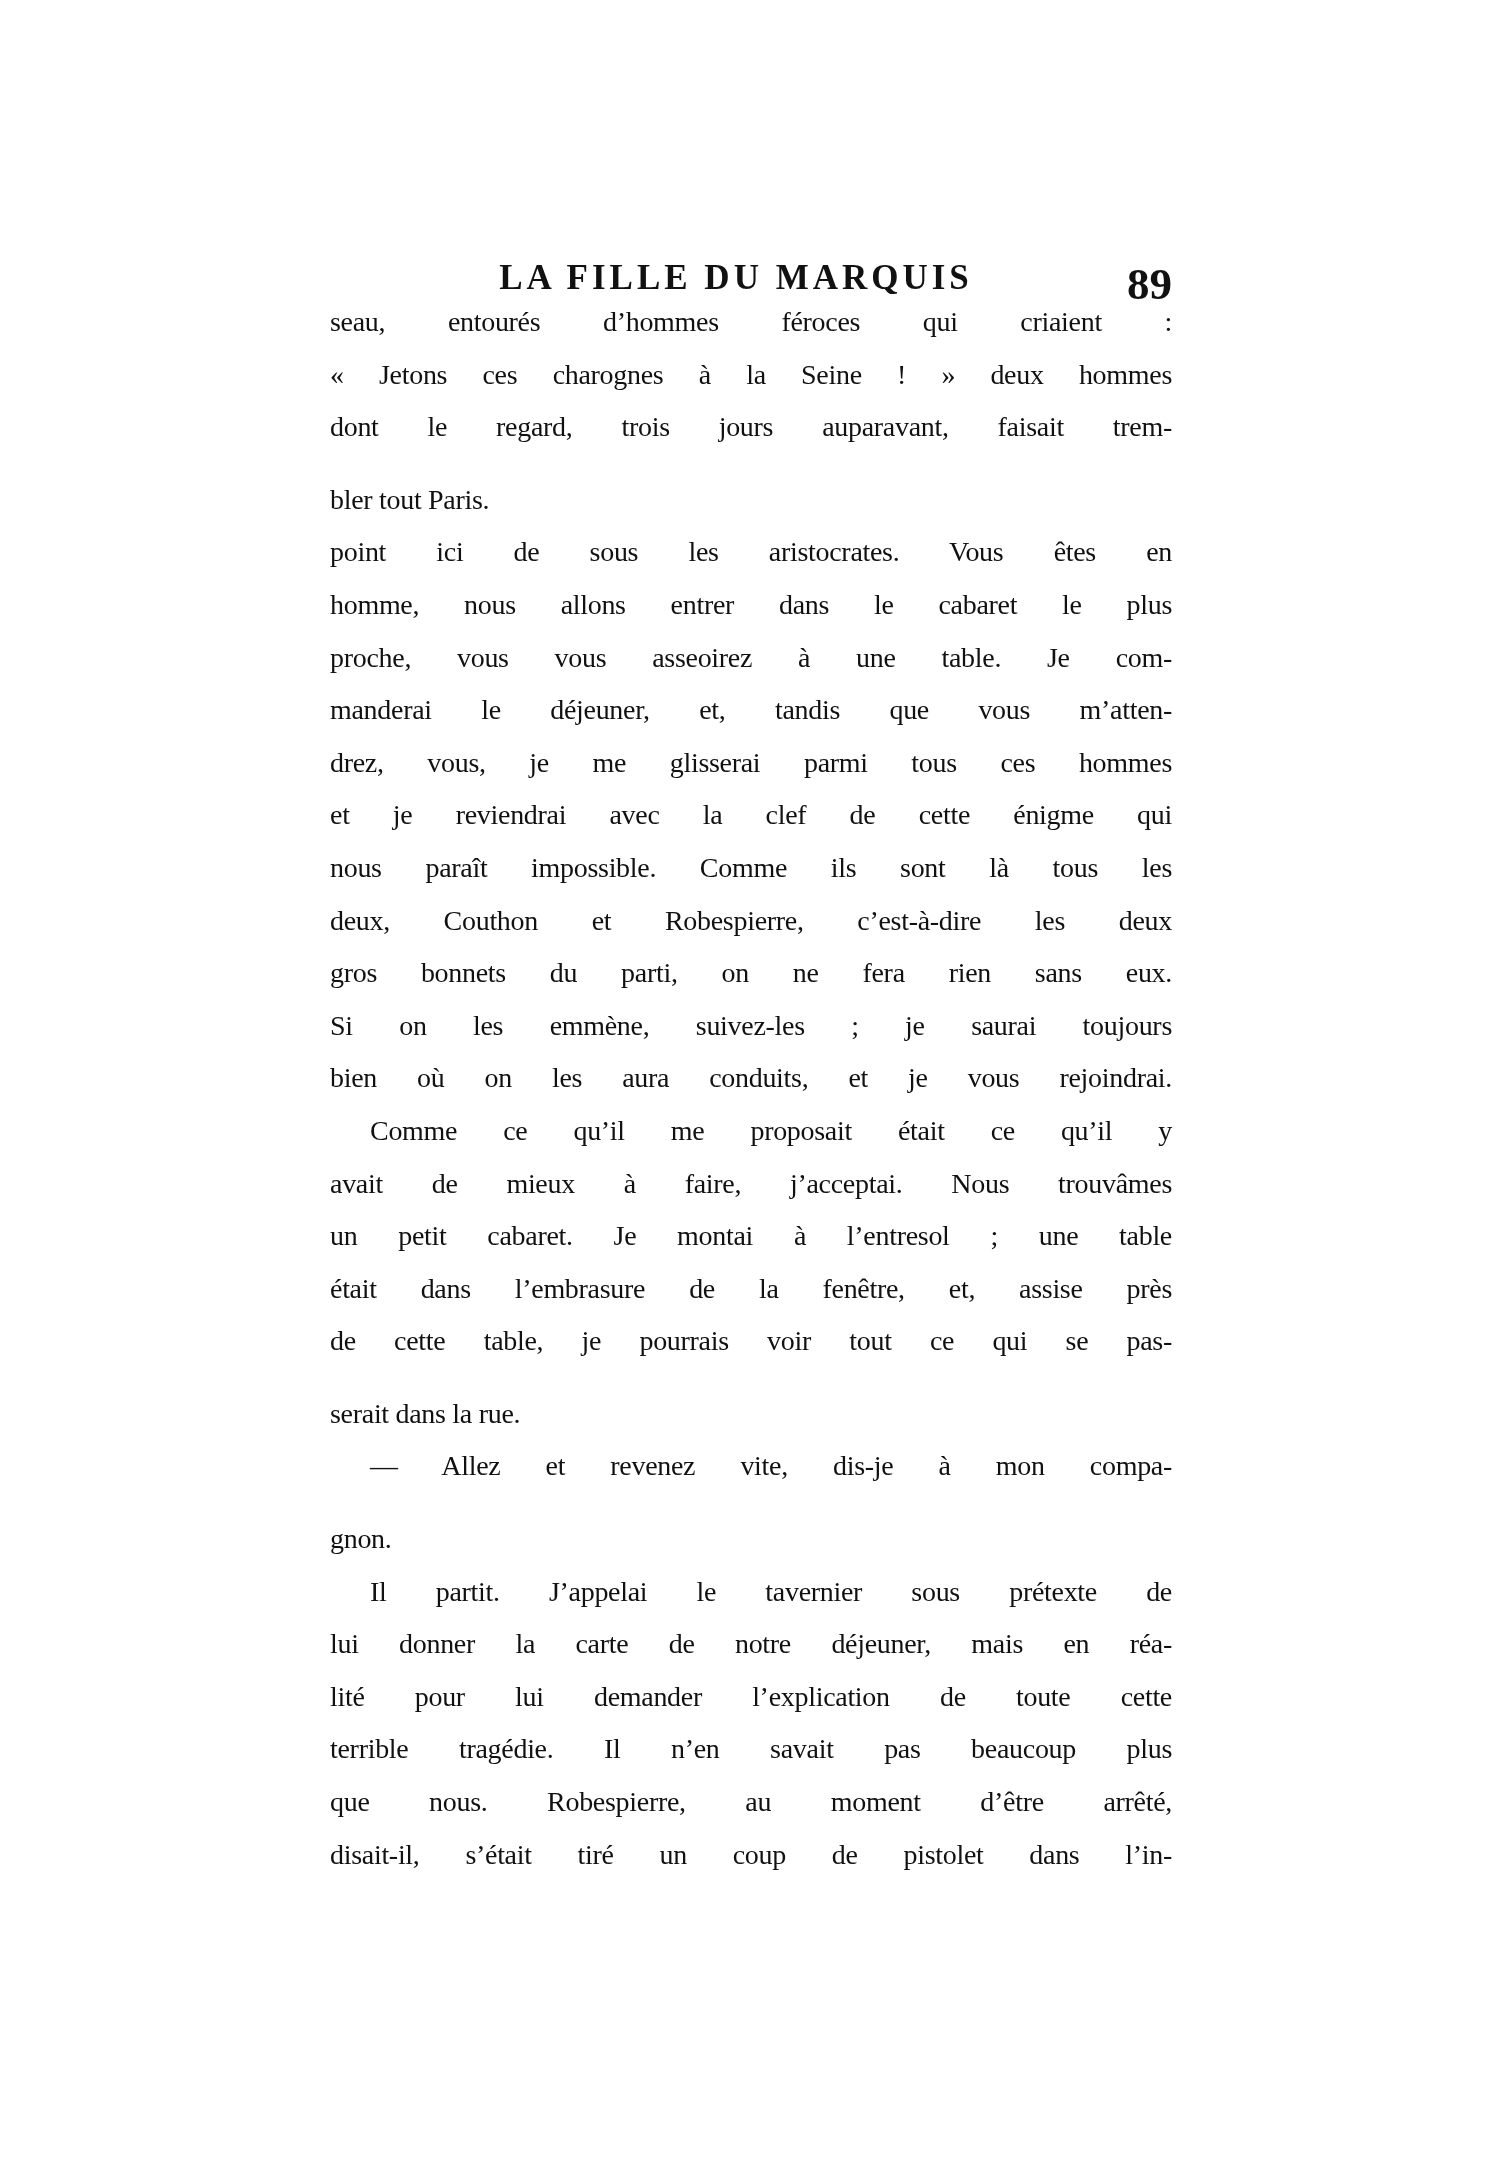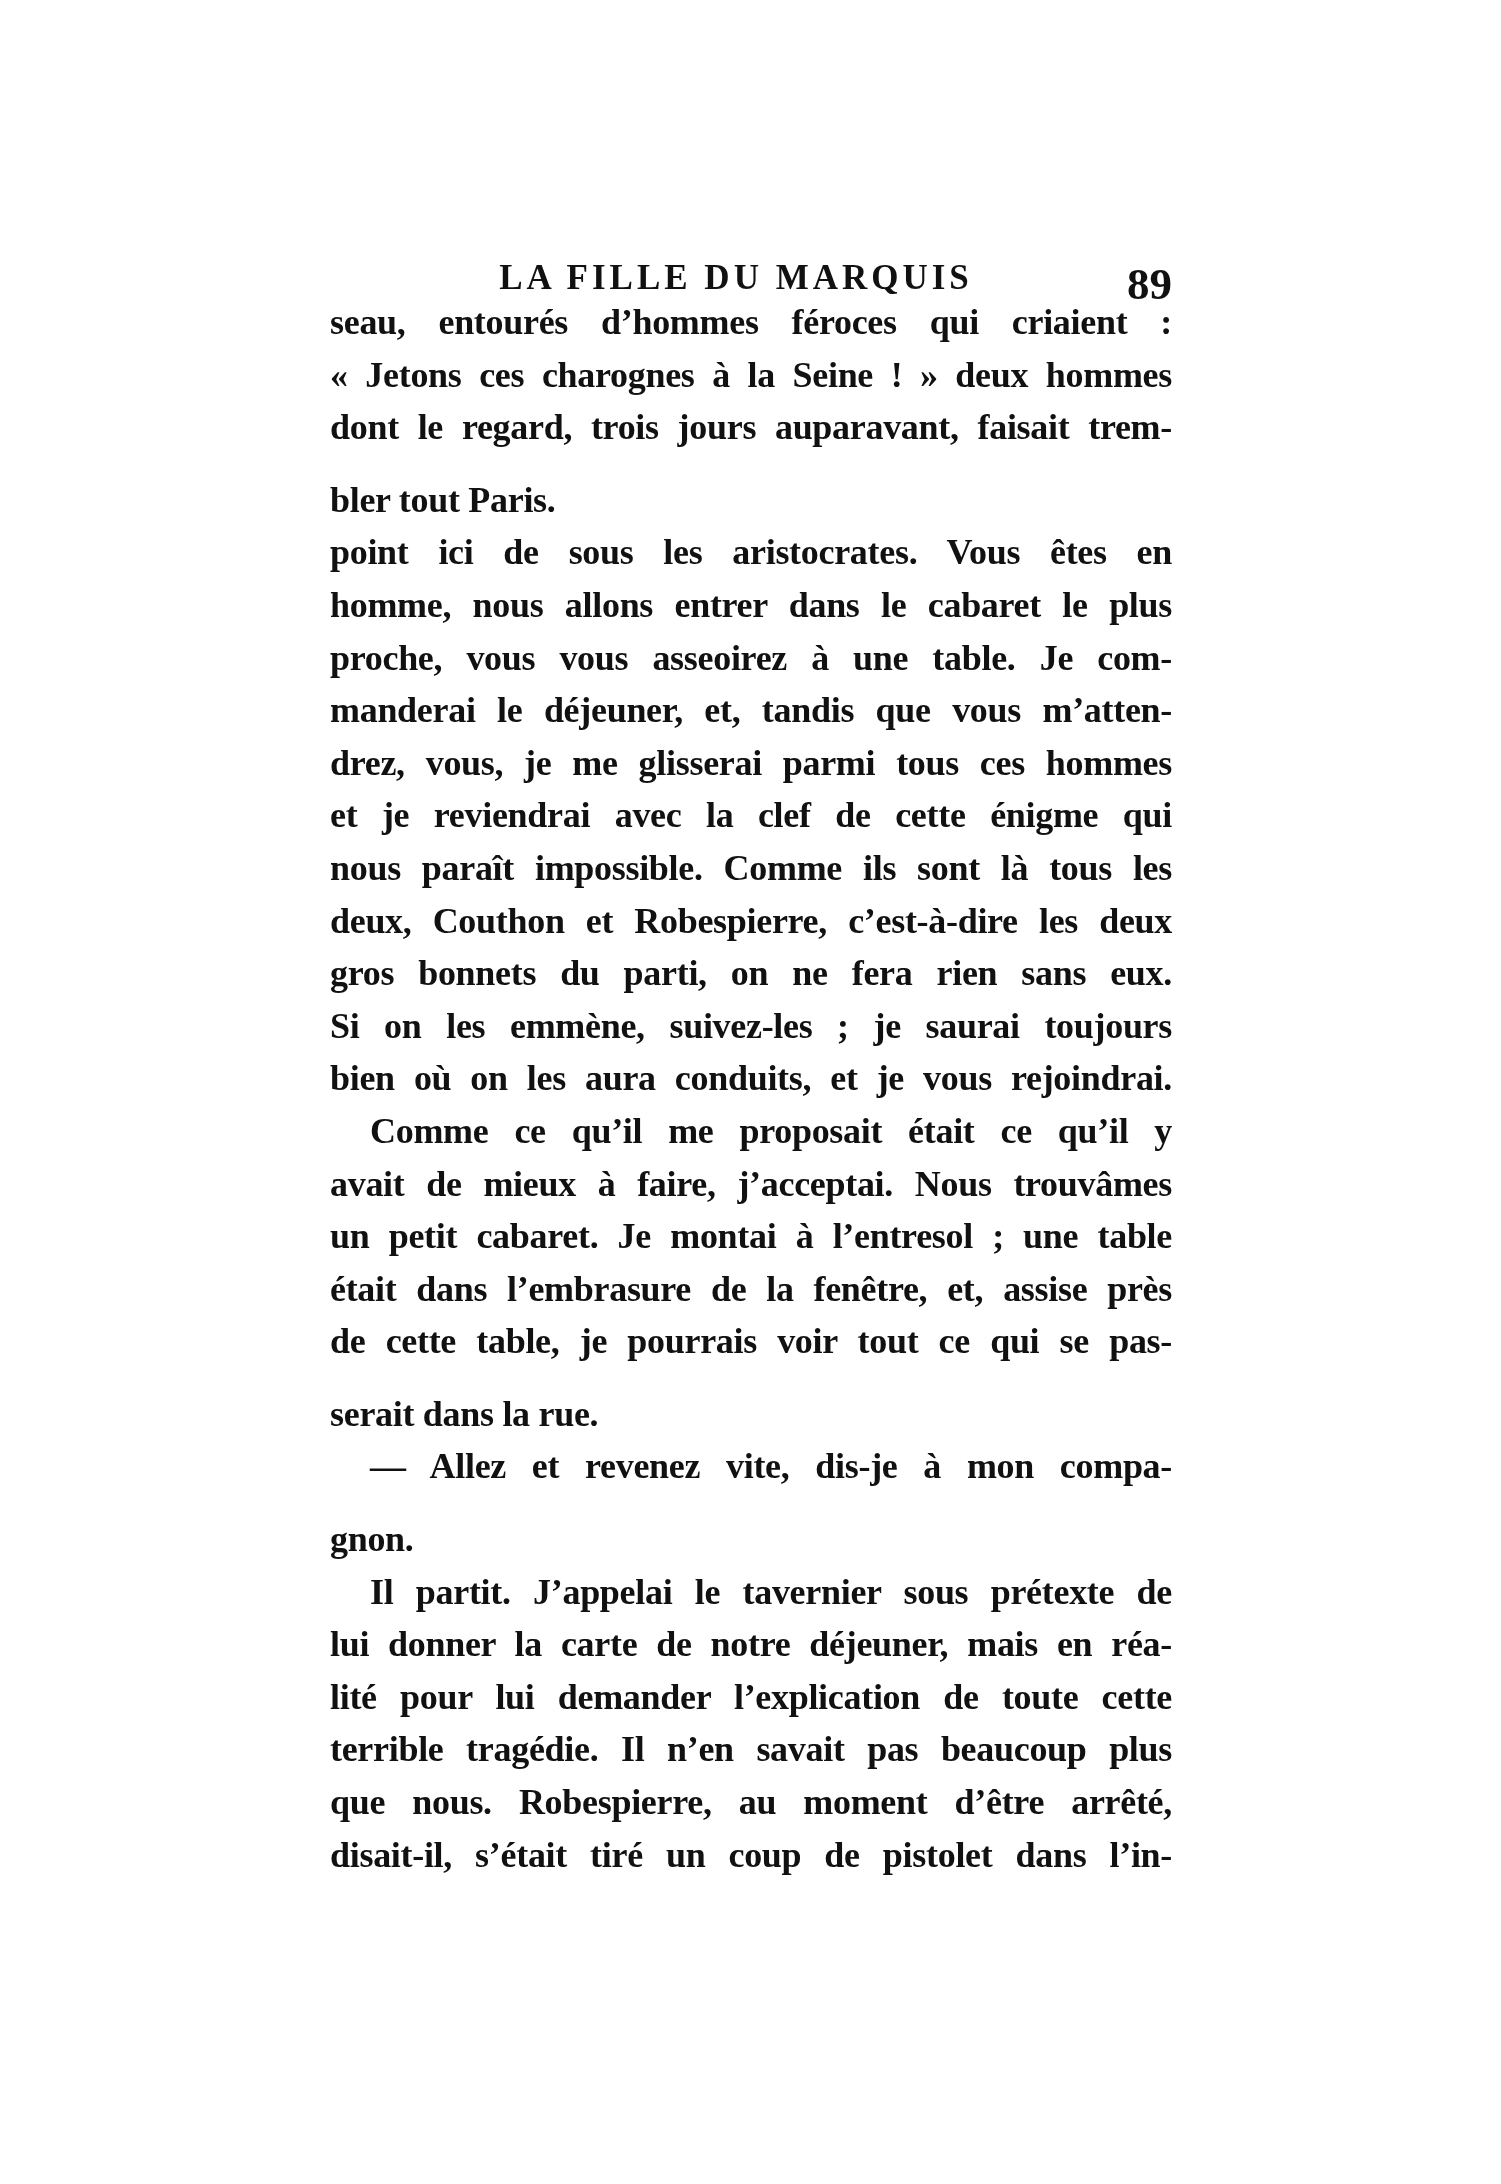--- a/index.html
+++ b/index.html
@@ -48,22 +48,22 @@
     .body-text {
       position: absolute;
       left: 330px;
       top: 296px;
       width: 842px;
     }
     .line {
       display: block;
       height: 52.6px;
       line-height: 52.6px;
-      font-size: 36px;
-      font-weight: bold;
+      font-size: 28px;
+      font-weight: normal;
       text-align: justify;
       text-align-last: justify;
       white-space: nowrap;
       letter-spacing: -0.3px;
     }
     .line.last {
       text-align-last: left;
       margin-top: 20px;
     }
     .line.indent {

